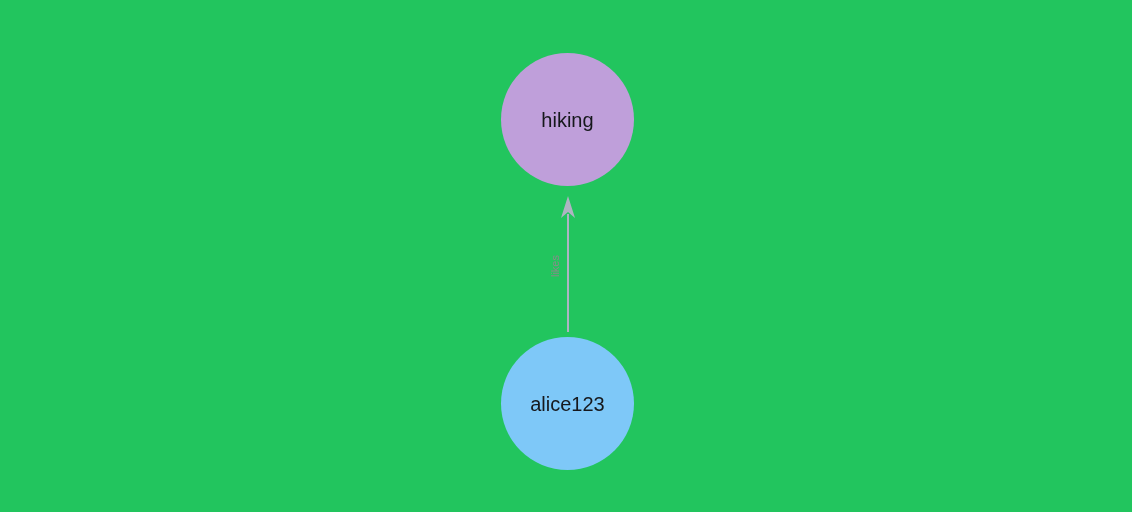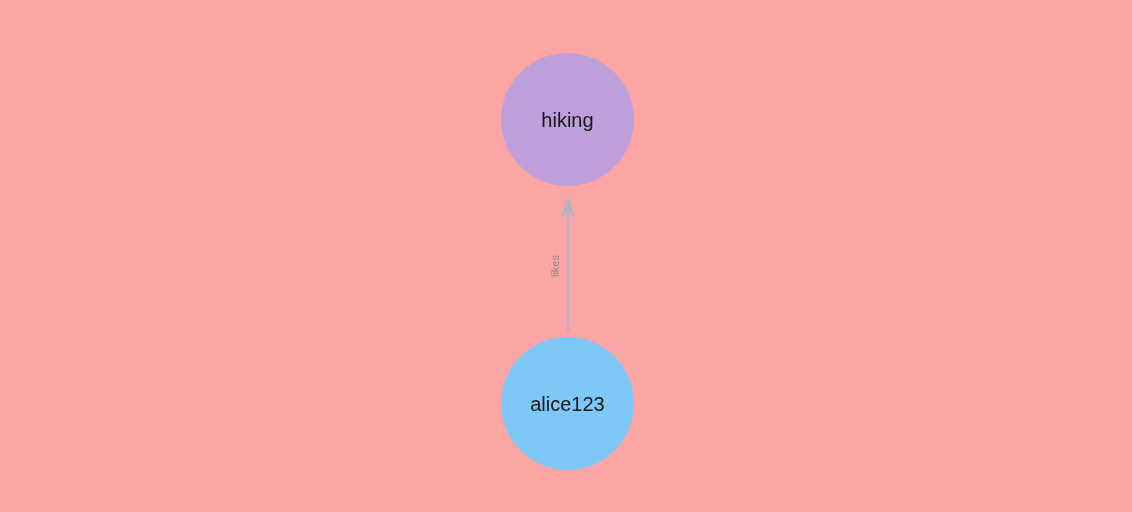--- a/index.html
+++ b/index.html
@@ -10,21 +10,21 @@
     width: 1132px;
     height: 512px;
     background: #f4f5f4;
     font-family: "Liberation Sans", sans-serif;
     overflow: hidden;
   }
   #graph-canvas {
     position: relative;
     width: 1132px;
     height: 512px;
-    background: #fca5a5;
+    background: #22c55e;
   }
   #graph-svg {
     position: absolute;
     top: 0;
     left: 0;
     width: 1132px;
     height: 512px;
     display: block;
   }
   .node-circle {

